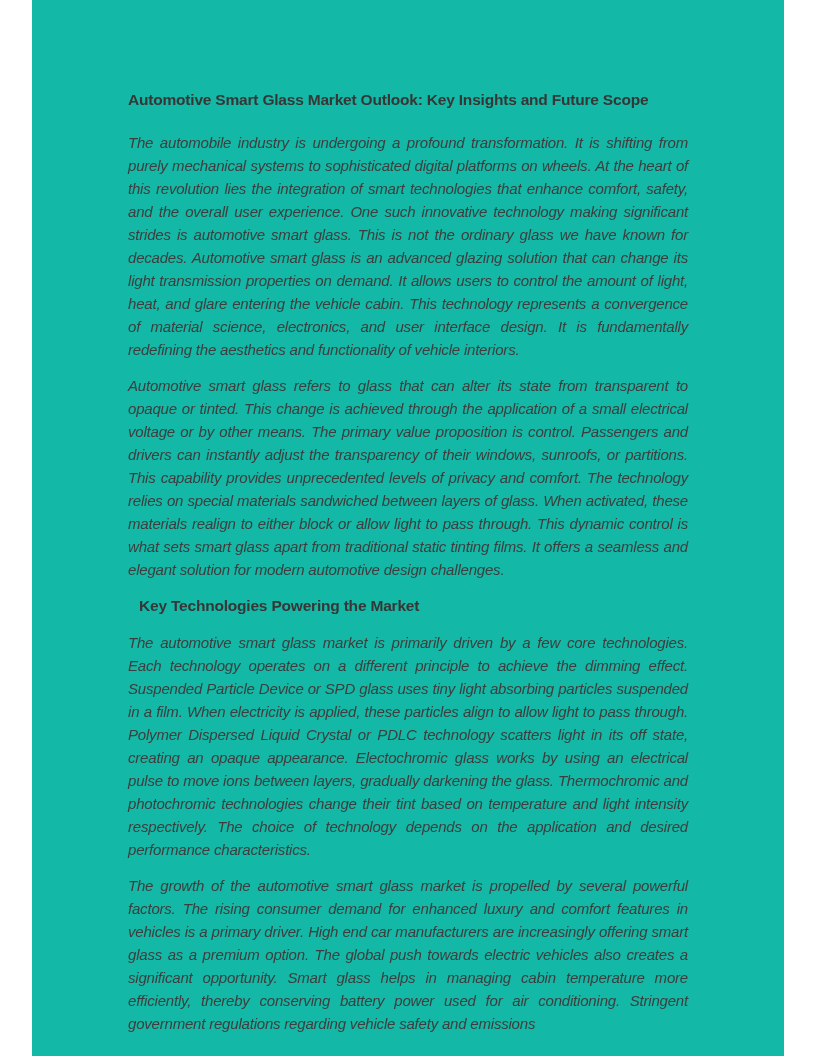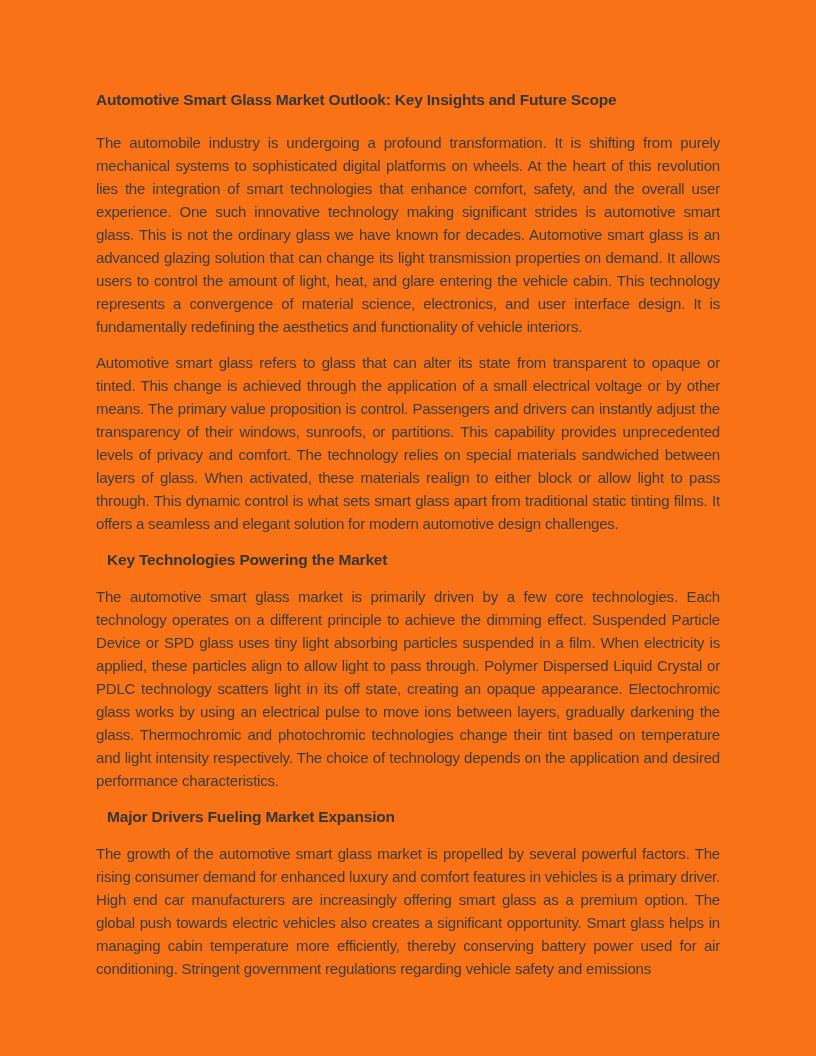--- a/index.html
+++ b/index.html
@@ -2,24 +2,24 @@
 <html><head>
 <meta charset="utf-8">
 <style>
   html, body {
     margin: 0;
     padding: 0;
     background: #ffffff;
   }
   .page {
     position: relative;
-    width: 816px;
+    width: 752px;
     height: 1056px;
     margin: 0 auto;
-    background: #f97316;
+    background: #14b8a6;
     box-sizing: border-box;
     padding: 90px 96px 0 96px;
     overflow: hidden;
     font-family: "Liberation Sans", "DejaVu Sans", sans-serif;
   }
   .doc-title {
     font-size: 15.5px;
     font-weight: bold;
     color: #363636;
     margin: 0 0 21px 0;
@@ -35,32 +35,32 @@
     letter-spacing: -0.2px;
   }
   .doc-paragraph {
     font-size: 15px;
     color: #3d3d3d;
     line-height: 23px;
     text-align: justify;
     text-justify: inter-word;
     margin: 0 0 13px 0;
     letter-spacing: -0.2px;
+    font-style: italic;
   }
 </style>
 </head>
 <body>
 
 <div class="page">
   <h1 class="doc-title">Automotive Smart Glass Market Outlook: Key Insights and Future Scope</h1>
 
   <p class="doc-paragraph">The automobile industry is undergoing a profound transformation. It is shifting from purely mechanical systems to sophisticated digital platforms on wheels. At the heart of this revolution lies the integration of smart technologies that enhance comfort, safety, and the overall user experience. One such innovative technology making significant strides is automotive smart glass. This is not the ordinary glass we have known for decades. Automotive smart glass is an advanced glazing solution that can change its light transmission properties on demand. It allows users to control the amount of light, heat, and glare entering the vehicle cabin. This technology represents a convergence of material science, electronics, and user interface design. It is fundamentally redefining the aesthetics and functionality of vehicle interiors.</p>
 
   <p class="doc-paragraph">Automotive smart glass refers to glass that can alter its state from transparent to opaque or tinted. This change is achieved through the application of a small electrical voltage or by other means. The primary value proposition is control. Passengers and drivers can instantly adjust the transparency of their windows, sunroofs, or partitions. This capability provides unprecedented levels of privacy and comfort. The technology relies on special materials sandwiched between layers of glass. When activated, these materials realign to either block or allow light to pass through. This dynamic control is what sets smart glass apart from traditional static tinting films. It offers a seamless and elegant solution for modern automotive design challenges.</p>
 
   <h2 class="doc-heading">Key Technologies Powering the Market</h2>
 
   <p class="doc-paragraph">The automotive smart glass market is primarily driven by a few core technologies. Each technology operates on a different principle to achieve the dimming effect. Suspended Particle Device or SPD glass uses tiny light absorbing particles suspended in a film. When electricity is applied, these particles align to allow light to pass through. Polymer Dispersed Liquid Crystal or PDLC technology scatters light in its off state, creating an opaque appearance. Electochromic glass works by using an electrical pulse to move ions between layers, gradually darkening the glass. Thermochromic and photochromic technologies change their tint based on temperature and light intensity respectively. The choice of technology depends on the application and desired performance characteristics.</p>
 
-  <h2 class="doc-heading">Major Drivers Fueling Market Expansion</h2>
 
   <p class="doc-paragraph">The growth of the automotive smart glass market is propelled by several powerful factors. The rising consumer demand for enhanced luxury and comfort features in vehicles is a primary driver. High end car manufacturers are increasingly offering smart glass as a premium option. The global push towards electric vehicles also creates a significant opportunity. Smart glass helps in managing cabin temperature more efficiently, thereby conserving battery power used for air conditioning. Stringent government regulations regarding vehicle safety and emissions</p>
 </div>
 
 </body></html>

